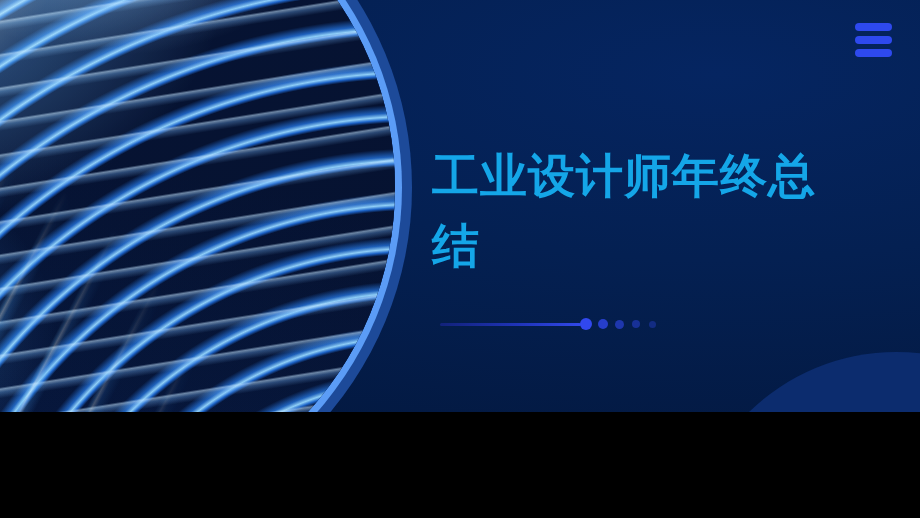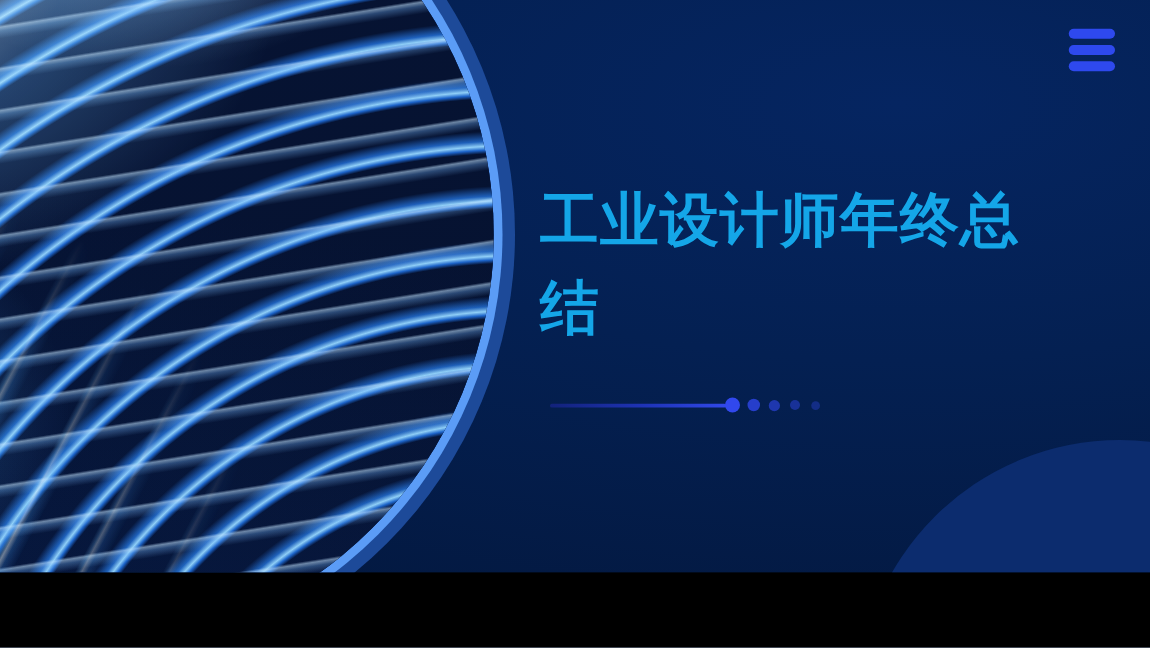--- a/index.html
+++ b/index.html
@@ -1,20 +1,20 @@
 <!DOCTYPE html>
 <html><head>
 <meta charset="utf-8">
 <style>
   html,body{margin:0;padding:0;background:#000;}
   body{font-family:"Liberation Sans","DejaVu Sans",sans-serif;}
 
   .slide{
     position:relative;
-    width:920px;height:458px;
+    width:920px;height:412px;
     overflow:hidden;
     background:#042052;
   }
 
   
   .bg-base{
     position:absolute;inset:0;
     background:
       radial-gradient(120% 100% at 78% 18%, #052561 0%, #042052 45%, #03183f 100%);
   }

